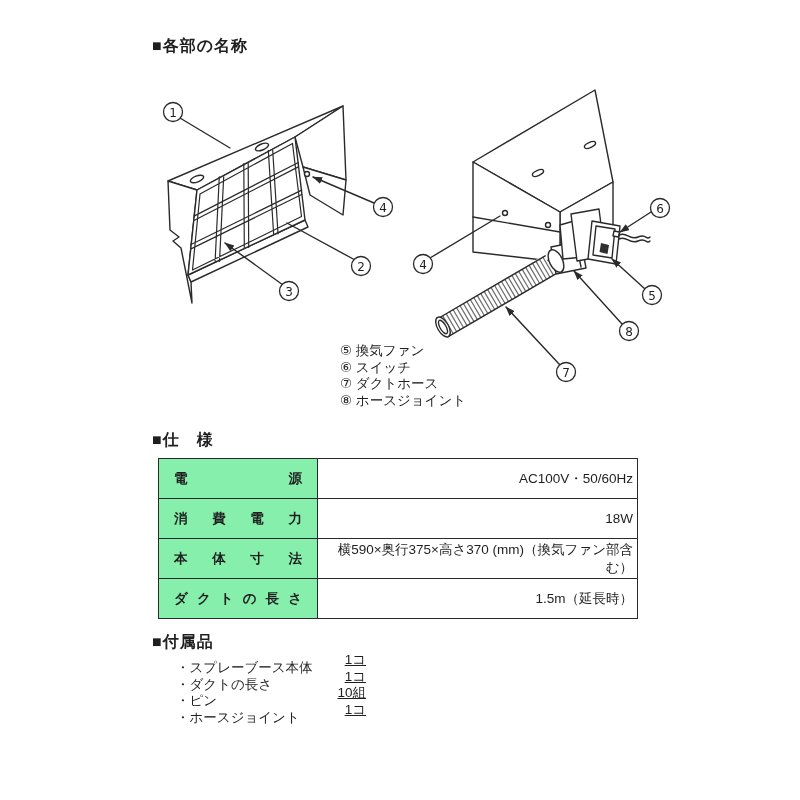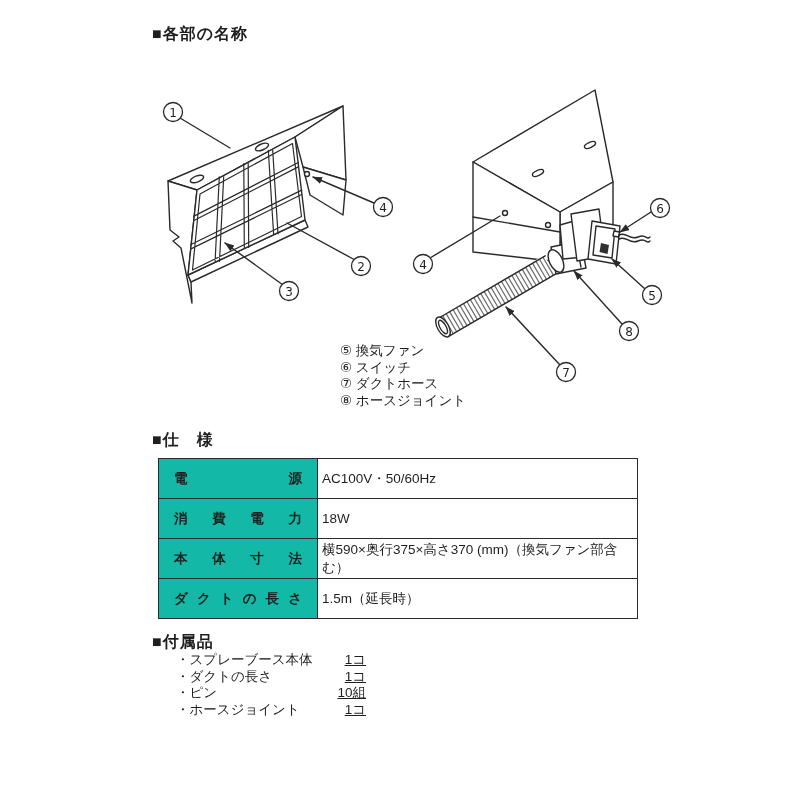--- a/index.html
+++ b/index.html
@@ -14,39 +14,39 @@
   .plist{position:absolute;font-size:13.5px;line-height:16.6px;white-space:nowrap;}
   .plist div{height:16.6px;}
   table.spec{
     position:absolute;left:158px;top:458px;width:480px;
     border-collapse:collapse;table-layout:fixed;
   }
   table.spec th,table.spec td{
     border:1.6px solid #2a2a2a;height:39px;font-size:13.5px;padding:0;
   }
   table.spec th{
-    width:128px;background:#14b8a6;font-weight:bold;
+    width:128px;background:#86efac;font-weight:bold;
     text-align:justify;text-align-last:justify;padding:0 15px;
   }
-  table.spec td{text-align:left;padding:0 4px;}
+  table.spec td{text-align:right;padding:0 4px;}
   .acc{position:absolute;left:176px;top:652px;width:190px;font-size:13.5px;line-height:16.5px;}
   .acc .row{display:flex;height:16.5px;}
-  .acc .nm{flex:1;white-space:nowrap;}
+  .acc .nm{flex:1;white-space:nowrap;margin-top:8px;}
   .acc .qty{min-width:46px;text-align:right;white-space:nowrap;text-decoration:underline;}
   svg .ink{stroke:#2a2a2a;stroke-width:1.4;fill:none;stroke-linejoin:round;stroke-linecap:round;}
   svg .wfill{stroke:#2a2a2a;stroke-width:1.4;fill:#ffffff;stroke-linejoin:round;}
   svg .callout-c{stroke:#2a2a2a;stroke-width:1.3;fill:#ffffff;}
   svg text{font-family:"DejaVu Sans","Liberation Sans",sans-serif;font-size:12px;fill:#1f1f1f;text-anchor:middle;}
 </style>
 </head>
 <body>
 
 <div id="page">
 
-  <div class="heading" style="left:152px;top:24px;">■各部の名称</div>
+  <div class="heading" style="left:152px;top:36px;">■各部の名称</div>
 
   <svg class="diagram" style="left:150px;top:90px;" width="250" height="230" viewBox="0 0 250 230">
     <defs>
       <marker id="ah1" markerWidth="8" markerHeight="7" refX="6.5" refY="2.5" orient="auto">
         <path d="M0,0 L7,2.5 L0,5 Z" fill="#2a2a2a"></path>
       </marker>
     </defs>
 
     <path class="wfill" d="M18,91 L193,16 L145,47 L47,100 Z"></path>
     <ellipse class="ink" cx="47" cy="89" rx="7" ry="3" transform="rotate(-20 47 89)"></ellipse>

